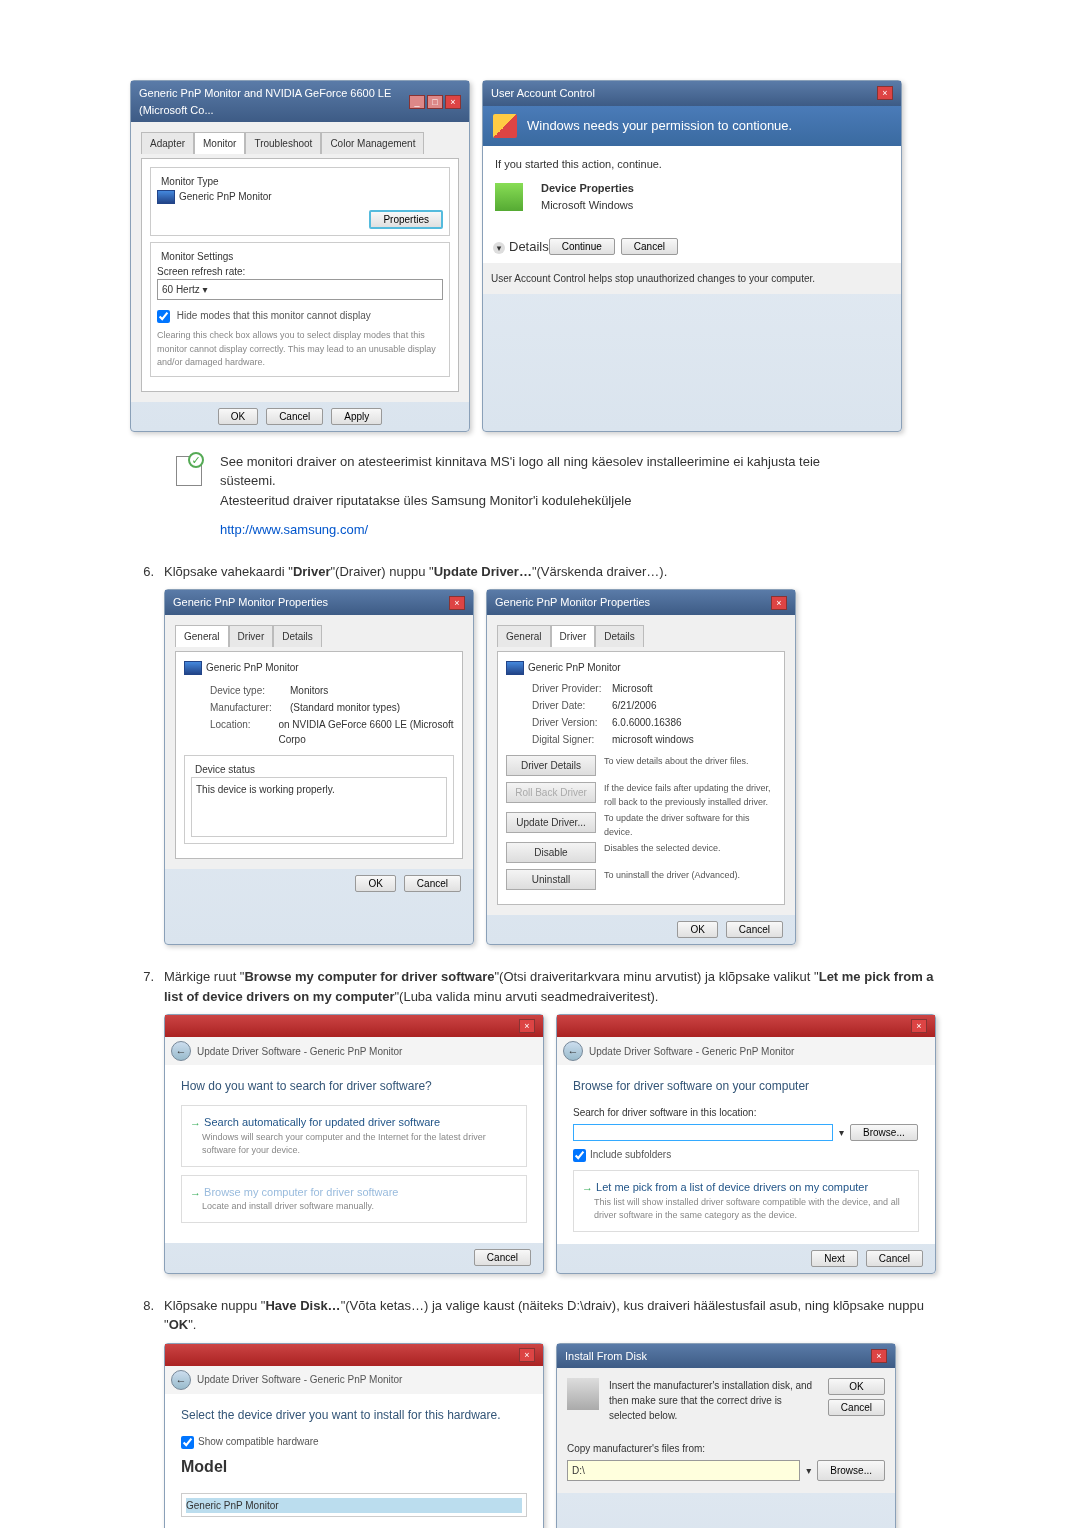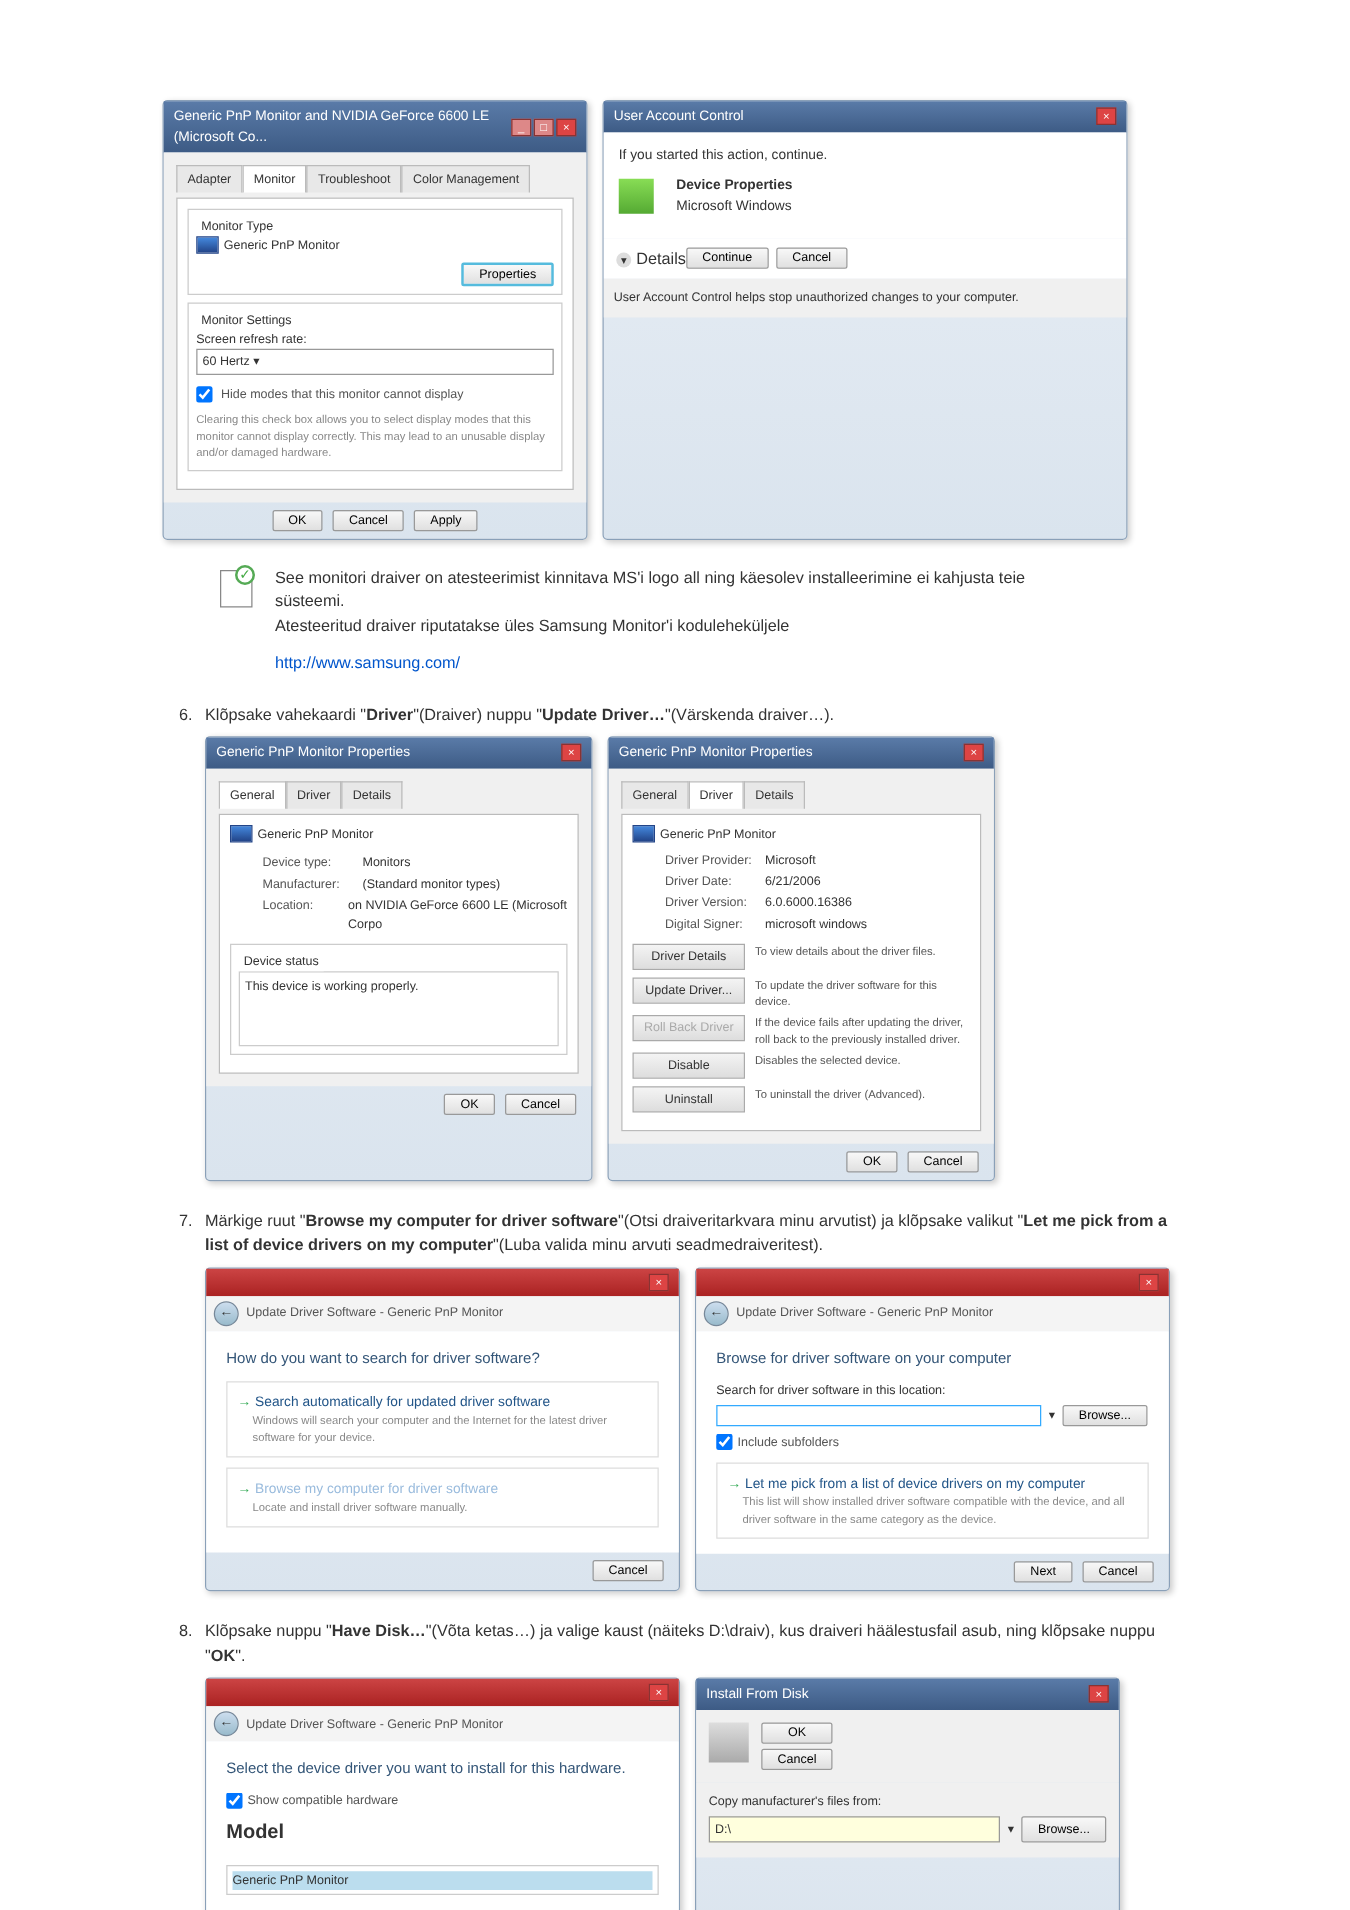--- a/index.html
+++ b/index.html
@@ -270,20 +270,24 @@
     </div>
   </div>
 
   <div class="dialog-box uac">
     <div class="titlebar">
       <span>User Account Control</span>
       <div class="win-btns">
           <div class="win-btn close">×</div>
         </div>
     </div>
+    <div class="uac-header">
+      <div class="shield-icon"></div>
+      <span>Windows needs your permission to contionue.</span>
+    </div>
     <div class="uac-body">
       <div>If you started this action, continue.</div>
       <div class="uac-row">
         <div class="uac-icon"></div>
         <div>
           <div style="font-weight:bold;">Device Properties</div>
           <div>Microsoft Windows</div>
         </div>
       </div>
     </div>
@@ -392,26 +396,26 @@
           <div class="info-row">
               <span class="info-label">Digital Signer:</span>
               <span class="info-val">microsoft windows</span>
             </div>
         </div>
         <div class="btn-row">
             <div class="small-btn">Driver Details</div>
             <div class="btn-desc">To view details about the driver files.</div>
           </div>
         <div class="btn-row">
+            <div class="small-btn" style="color:#aaa;">Roll Back Driver</div>
+            <div class="btn-desc">If the device fails after updating the driver, roll back to the previously installed driver.</div>
+          </div>
+        <div class="btn-row">
             <div class="small-btn">Update Driver...</div>
             <div class="btn-desc">To update the driver software for this device.</div>
-          </div>
-        <div class="btn-row">
-            <div class="small-btn" style="color:#aaa;">Roll Back Driver</div>
-            <div class="btn-desc">If the device fails after updating the driver, roll back to the previously installed driver.</div>
           </div>
         <div class="btn-row">
             <div class="small-btn">Disable</div>
             <div class="btn-desc">Disables the selected device.</div>
           </div>
         <div class="btn-row">
             <div class="small-btn">Uninstall</div>
             <div class="btn-desc">To uninstall the driver (Advanced).</div>
           </div>
       </div>
@@ -521,20 +525,21 @@
 
   <div class="dialog-box disk-dlg">
     <div class="titlebar">
       <span>Install From Disk</span>
       <div class="win-btns">
           <div class="win-btn close">×</div>
         </div>
     </div>
     <div class="disk-body">
       <div class="disk-icon"></div>
+      <div class="disk-text">Insert the manufacturer's installation disk, and then make sure that the correct drive is selected below.</div>
       <div class="disk-btns">
         <button class="btn">OK</button>
         <button class="btn">Cancel</button>
       </div>
     </div>
     <div class="disk-lower">
       <div style="font-size:10px; margin-bottom:4px;">Copy manufacturer's files from:</div>
       <div style="display:flex; gap:6px;">
         <div class="dropdown" style="flex:1; background:#ffd;"><span>D:\</span></div>
         <span style="font-size:10px; align-self:center;">▾</span>

